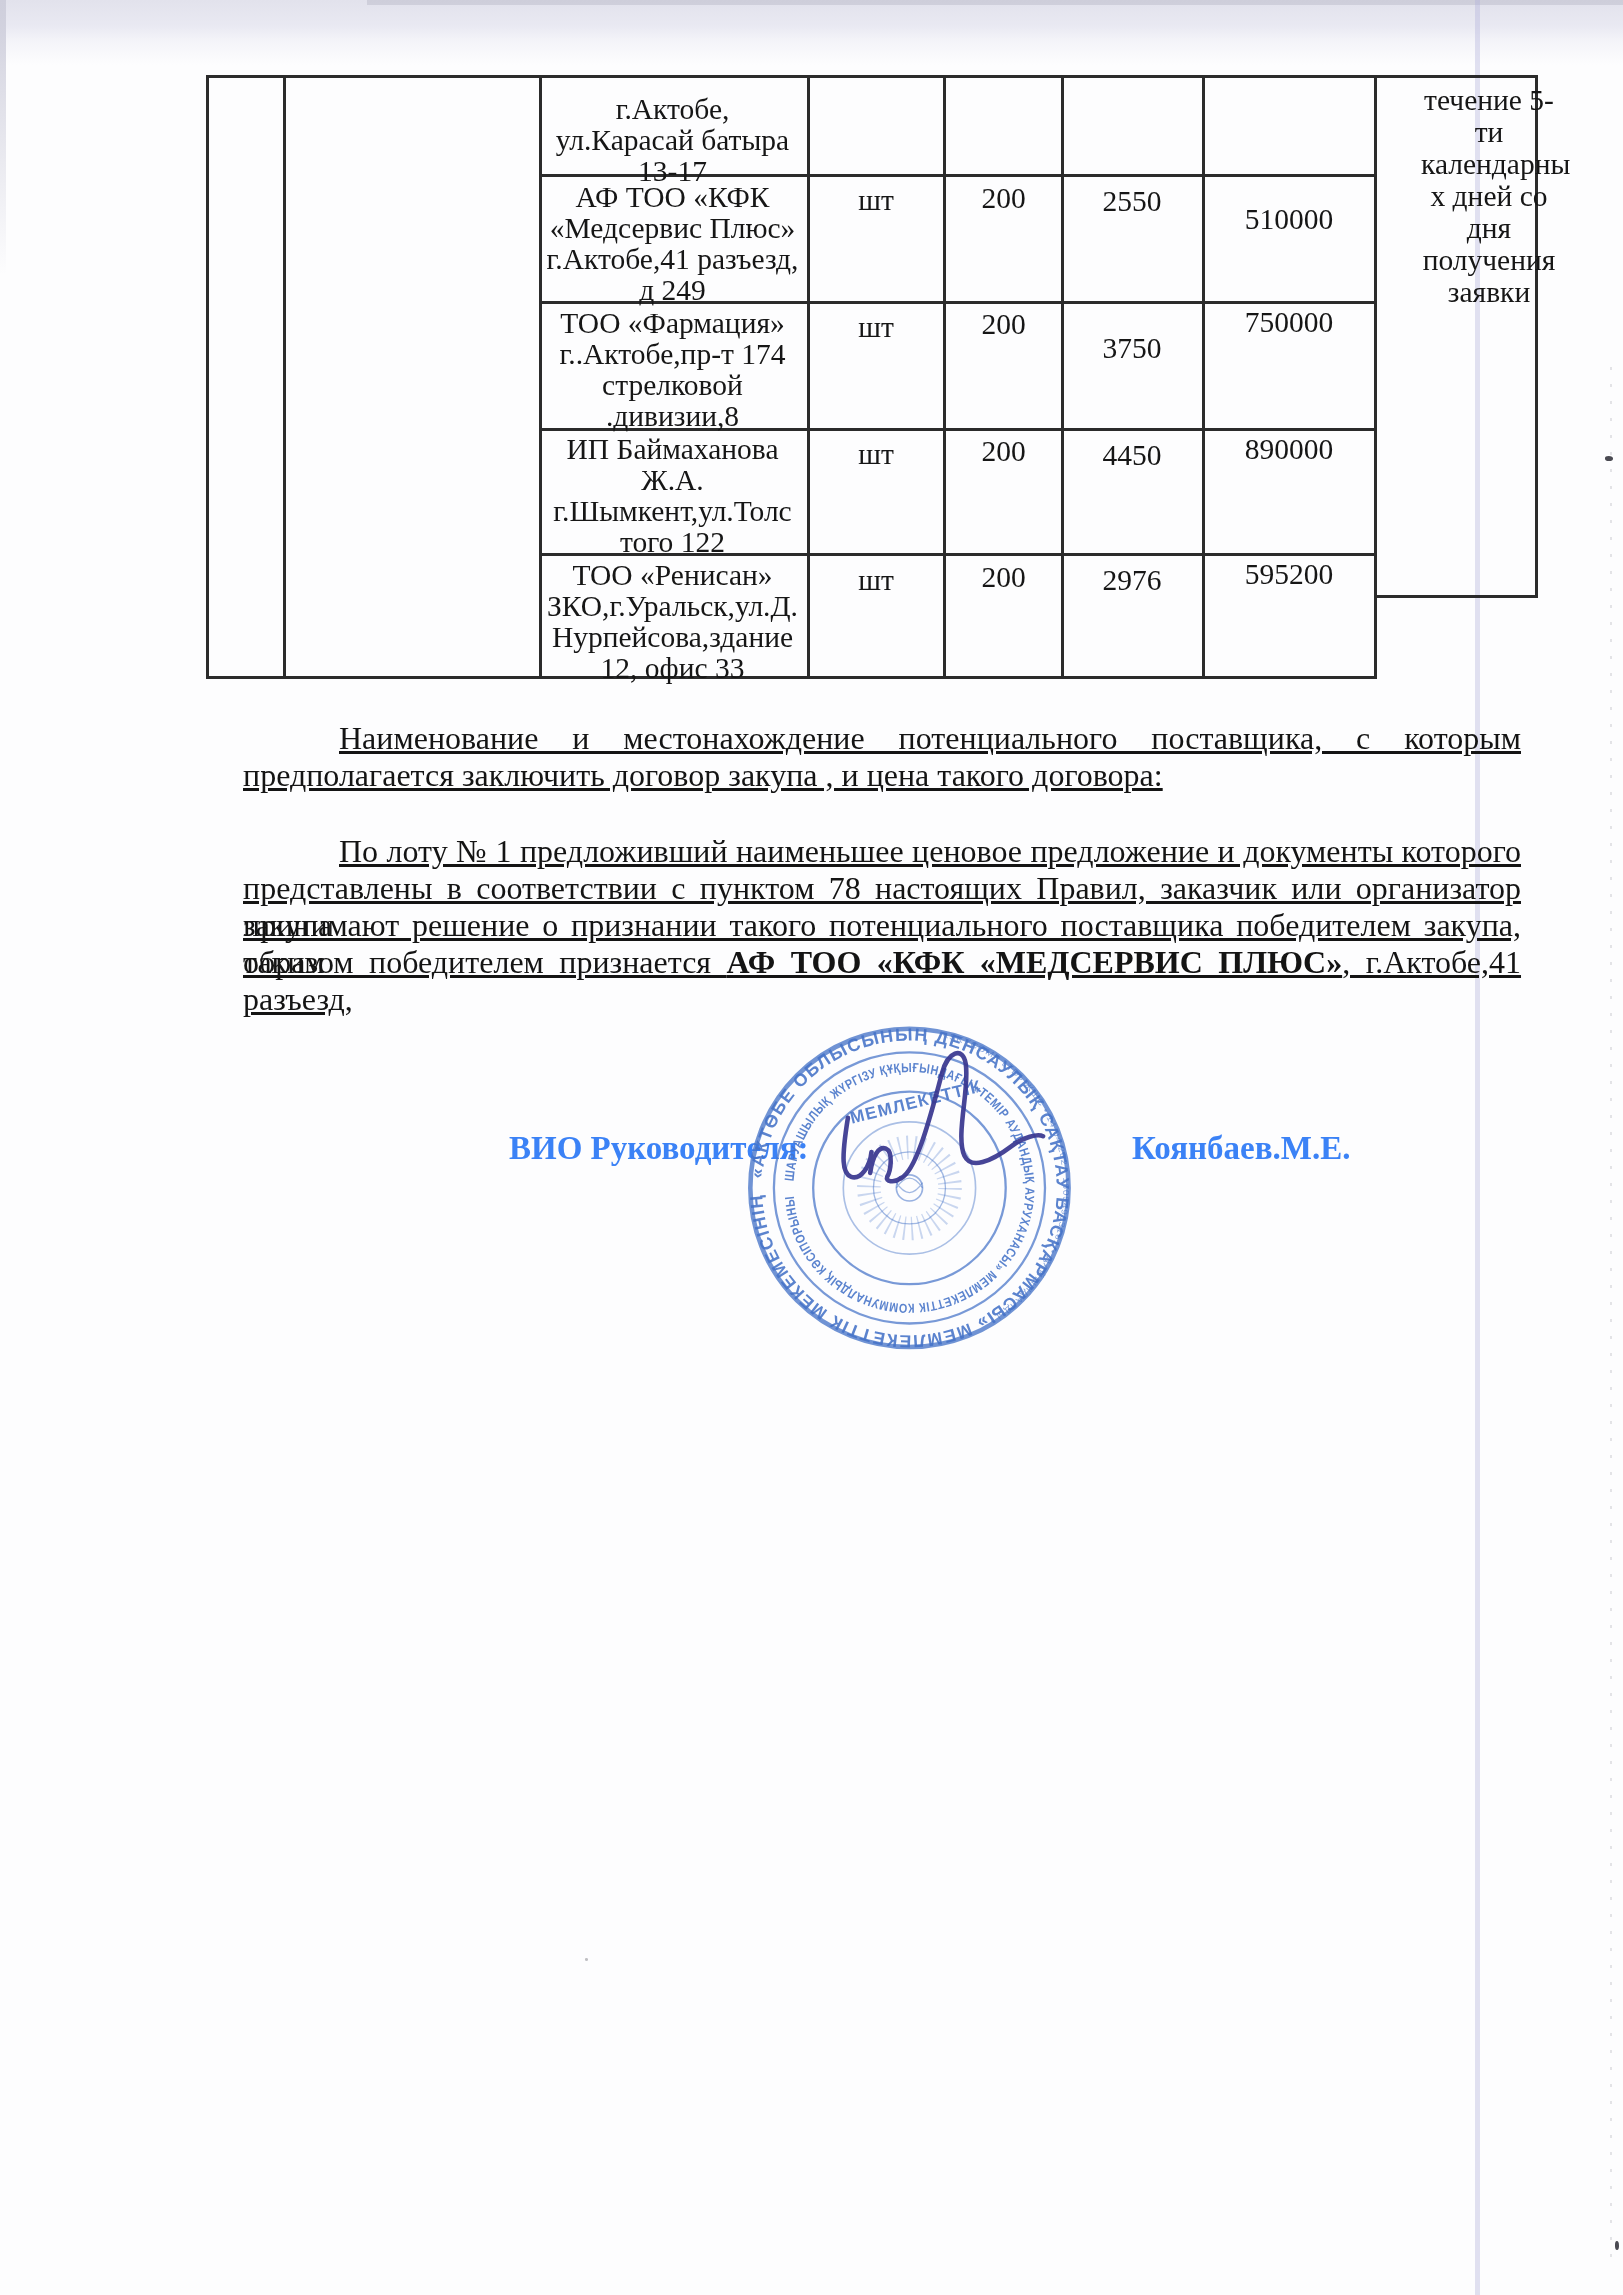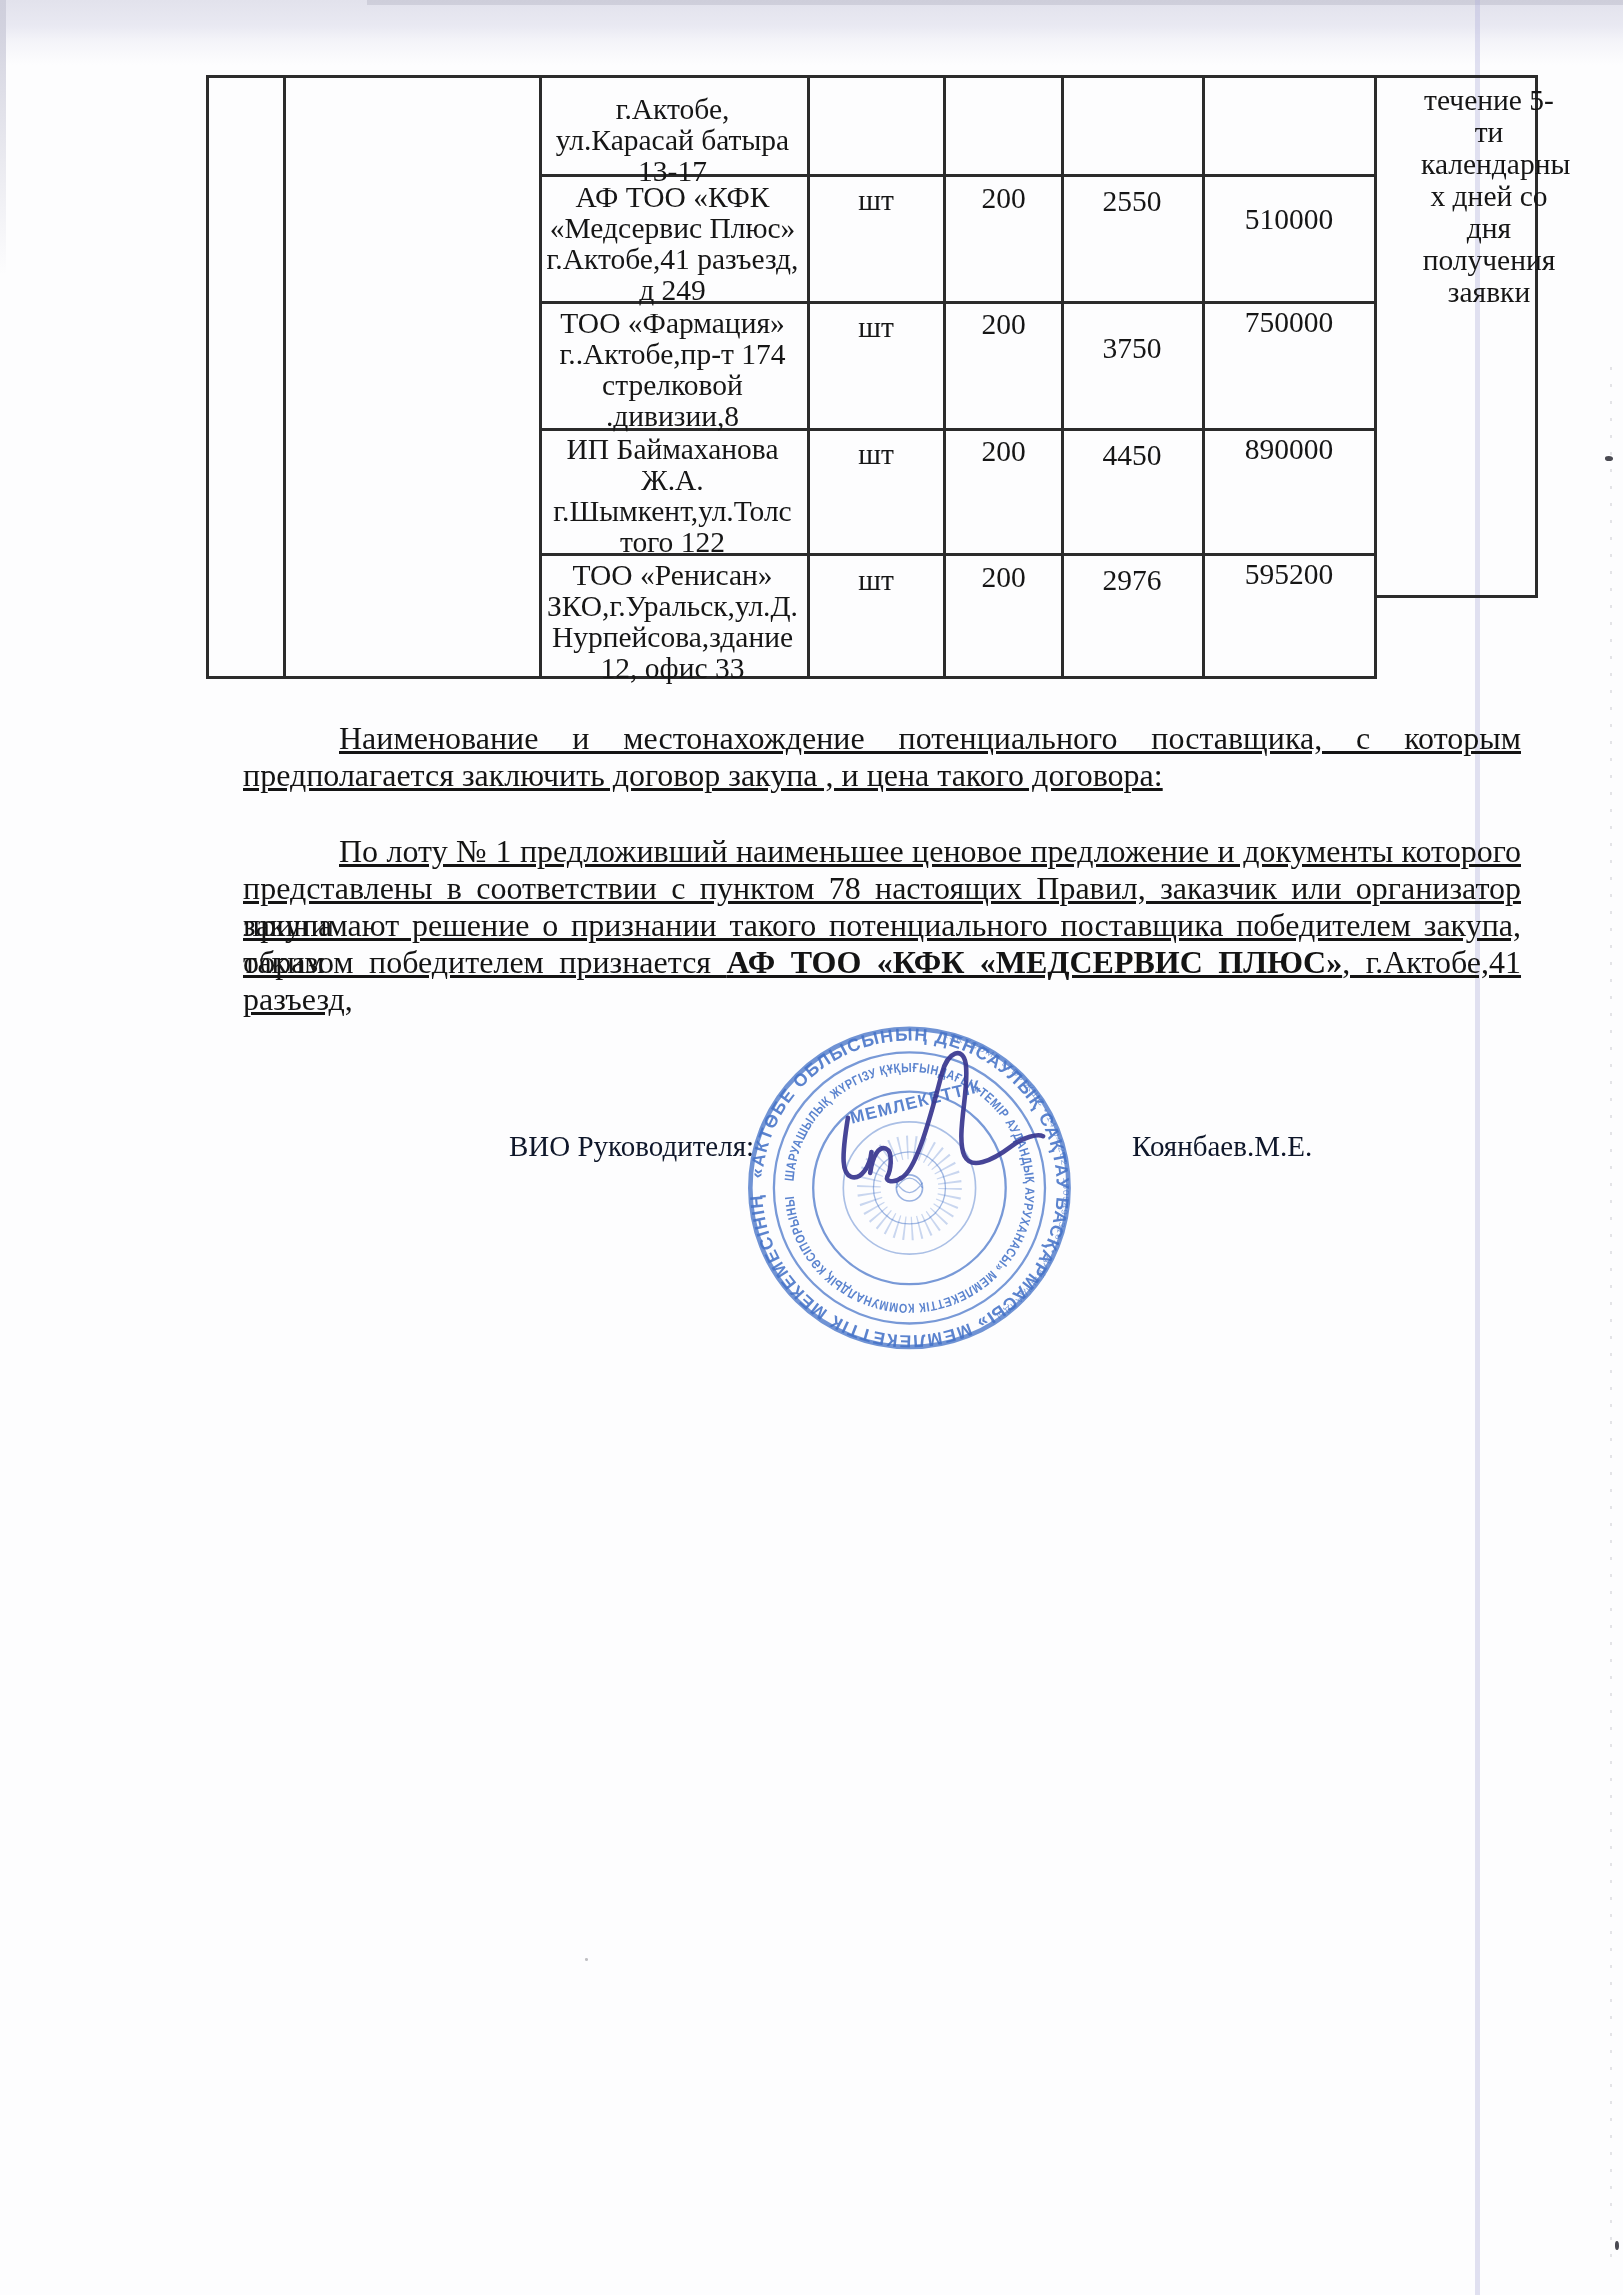--- a/index.html
+++ b/index.html
@@ -25,21 +25,21 @@
   .ln{position:absolute;background:#2b2b2b;}
   .cell{position:absolute;text-align:center;white-space:pre-line;}
   .num{padding-top:0;}
   
   .para{position:absolute;left:243px;width:1278px;font-size:32px;line-height:37px;color:#141414;}
   .pline{text-align:justify;text-align-last:justify;height:37px;overflow:visible;text-decoration:underline;}
   .pline.last{text-align:left;text-align-last:left;}
   .indent{text-indent:96px;}
   .b{font-weight:bold;}
   
-  .sig-label{position:absolute;font-size:29px;font-weight:normal;color:#0f172a;}
+  .sig-label{position:absolute;font-size:33px;font-weight:bold;color:#3b82f6;}
   
   #stampsvg{position:absolute;left:713px;top:1011px;width:406px;height:367px;}
 </style>
 </head>
 <body>
 
 <div id="page">
 
   <div class="top-band"></div>
   <div class="top-edge"></div>

